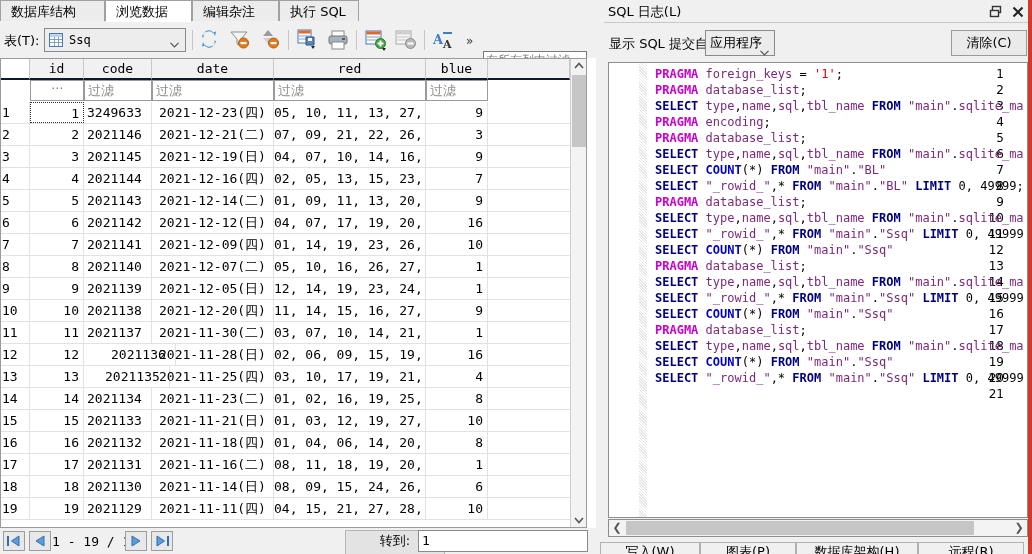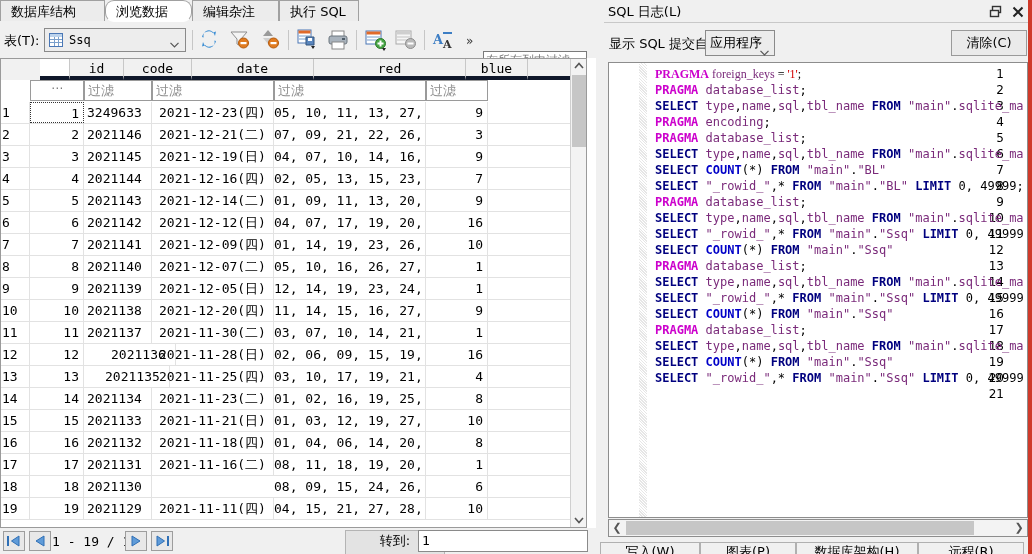--- a/index.html
+++ b/index.html
@@ -44,22 +44,22 @@
     font-size:12px;font-family:"DejaVu Sans",sans-serif;line-height:16px;padding-left:2px;
     overflow:hidden;white-space:nowrap;
   }
 
   
   .grid-wrap{position:absolute;left:0;top:58px;width:596px;height:470px;background:#fff;}
   .grid{position:absolute;left:0;top:0;width:570px;height:470px;overflow:hidden;background:#fff;}
   .hdrrow{position:relative;height:22px;background:#f1f1f1;}
   .hcell{
     position:absolute;top:0;height:22px;line-height:22px;text-align:center;
-    border-right:1px solid #c8c8c8;border-bottom:4px solid #0f172a;box-sizing:border-box;
-    font-family:"DejaVu Sans Mono",monospace;font-size:13px;background:#f1f1f1;margin-left:40px;
+    border-right:1px solid #c8c8c8;border-bottom:2px solid #0f172a;box-sizing:border-box;
+    font-family:"DejaVu Sans Mono",monospace;font-size:13px;background:#f1f1f1;
   }
   .frow{position:relative;height:22px;background:#fff;}
   .fcell{
     position:absolute;top:0;height:21px;line-height:19px;box-sizing:border-box;
     border:1px solid #9a9a9a;background:#fff;color:#8f8f8f;
     font-size:13px;font-family:"DejaVu Sans",sans-serif;padding-left:3px;overflow:hidden;white-space:nowrap;
   }
   .fcell.corner{color:#777;text-align:center;padding-left:0;font-size:12px;line-height:15px;}
   .rows{position:absolute;left:0;top:44px;width:570px;height:426px;overflow:hidden;}
   .row{position:relative;height:22px;border-bottom:1px solid #e2e2e2;box-sizing:border-box;}
@@ -135,21 +135,21 @@
 </style>
 </head>
 <body>
 
 <div class="app">
 
   <div class="left">
 
     <div class="tabstrip">
       <div class="tab" style="left:0;width:105px;"><span>数据库结构</span></div>
-      <div class="tab active" style="left:105px;width:87px;border-radius:9px;"><span>浏览数据</span></div>
+      <div class="tab active" style="left:105px;width:87px;"><span>浏览数据</span></div>
       <div class="tab" style="left:192px;width:87px;"><span>编辑杂注</span></div>
       <div class="tab" style="left:279px;width:80px;"><span>执行 SQL</span></div>
     </div>
 
     <div class="toolbar">
       <div class="tbl-label">表(T):</div>
 
       <div class="tbl-combo">
         <span class="ico">
           <svg width="14" height="14" viewBox="0 0 14 14">
@@ -431,20 +431,21 @@
               <div class="cell lft" style="left: 84px; width: 68px;">2021131</div>
               <div class="cell ctr" style="left: 152px; width: 122px;">2021-11-16(二)</div>
               <div class="cell ctr" style="left: 274px; width: 152px;">08, 11, 18, 19, 20, 24</div>
               <div class="cell num" style="left: 426px; width: 62px;">1</div>
               <div class="cell" style="left: 488px; width: 82px;"></div>
             </div>
             <div class="row">
               <div class="cell rowhdr" style="left: 0px; width: 30px;">18</div>
               <div class="cell num" style="left: 30px; width: 54px;">18</div>
               <div class="cell lft" style="left: 84px; width: 68px;">2021130</div>
+              <div class="cell ctr" style="left: 152px; width: 122px;">2021-11-14(日)</div>
               <div class="cell ctr" style="left: 274px; width: 152px;">08, 09, 15, 24, 26, 30</div>
               <div class="cell num" style="left: 426px; width: 62px;">6</div>
               <div class="cell" style="left: 488px; width: 82px;"></div>
             </div>
             <div class="row">
               <div class="cell rowhdr" style="left: 0px; width: 30px;">19</div>
               <div class="cell num" style="left: 30px; width: 54px;">19</div>
               <div class="cell lft" style="left: 84px; width: 68px;">2021129</div>
               <div class="cell ctr" style="left: 152px; width: 122px;">2021-11-11(四)</div>
               <div class="cell ctr" style="left: 274px; width: 152px;">04, 15, 21, 27, 28, 29</div>
@@ -552,21 +553,21 @@
           <div class="gnum" style="top: 211px;">14</div>
           <div class="gnum" style="top: 227px;">15</div>
           <div class="gnum" style="top: 243px;">16</div>
           <div class="gnum" style="top: 259px;">17</div>
           <div class="gnum" style="top: 275px;">18</div>
           <div class="gnum" style="top: 291px;">19</div>
           <div class="gnum" style="top: 307px;">20</div>
           <div class="gnum" style="top: 323px;">21</div>
         </div>
       <div id="code-host">
-          <div class="codeline" style="top: 3px; font-family: Liberation Serif, serif;"><span class="p">PRAGMA</span>&nbsp;<span class="id">foreign_keys</span>&nbsp;<span class="op">=</span>&nbsp;<span class="s">'1'</span><span class="op">;</span></div>
+          <div class="codeline" style="top: 3px;"><span class="p">PRAGMA</span>&nbsp;<span class="id">foreign_keys</span>&nbsp;<span class="op">=</span>&nbsp;<span class="s">'1'</span><span class="op">;</span></div>
           <div class="codeline" style="top: 19px;"><span class="p">PRAGMA</span>&nbsp;<span class="id">database_list</span><span class="op">;</span></div>
           <div class="codeline" style="top: 35px;"><span class="k">SELECT</span>&nbsp;<span class="id">type</span><span class="op">,</span><span class="id">name</span><span class="op">,</span><span class="id">sql</span><span class="op">,</span><span class="id">tbl_name</span>&nbsp;<span class="k">FROM</span>&nbsp;<span class="q">"main"</span><span class="op">.</span><span class="id">sqlite_ma</span></div>
           <div class="codeline" style="top: 51px;"><span class="p">PRAGMA</span>&nbsp;<span class="id">encoding</span><span class="op">;</span></div>
           <div class="codeline" style="top: 67px;"><span class="p">PRAGMA</span>&nbsp;<span class="id">database_list</span><span class="op">;</span></div>
           <div class="codeline" style="top: 83px;"><span class="k">SELECT</span>&nbsp;<span class="id">type</span><span class="op">,</span><span class="id">name</span><span class="op">,</span><span class="id">sql</span><span class="op">,</span><span class="id">tbl_name</span>&nbsp;<span class="k">FROM</span>&nbsp;<span class="q">"main"</span><span class="op">.</span><span class="id">sqlite_ma</span></div>
           <div class="codeline" style="top: 99px;"><span class="k">SELECT</span>&nbsp;<span class="fn">COUNT</span><span class="op">(</span><span class="op">*</span><span class="op">)</span>&nbsp;<span class="k">FROM</span>&nbsp;<span class="q">"main"</span><span class="op">.</span><span class="q">"BL"</span></div>
           <div class="codeline" style="top: 115px;"><span class="k">SELECT</span>&nbsp;<span class="q">"_rowid_"</span><span class="op">,</span><span class="op">*</span>&nbsp;<span class="k">FROM</span>&nbsp;<span class="q">"main"</span><span class="op">.</span><span class="q">"BL"</span>&nbsp;<span class="k">LIMIT</span>&nbsp;<span class="n">0</span><span class="op">,</span>&nbsp;<span class="n">49999</span><span class="op">;</span></div>
           <div class="codeline" style="top: 131px;"><span class="p">PRAGMA</span>&nbsp;<span class="id">database_list</span><span class="op">;</span></div>
           <div class="codeline" style="top: 147px;"><span class="k">SELECT</span>&nbsp;<span class="id">type</span><span class="op">,</span><span class="id">name</span><span class="op">,</span><span class="id">sql</span><span class="op">,</span><span class="id">tbl_name</span>&nbsp;<span class="k">FROM</span>&nbsp;<span class="q">"main"</span><span class="op">.</span><span class="id">sqlite_ma</span></div>
           <div class="codeline" style="top: 163px;"><span class="k">SELECT</span>&nbsp;<span class="q">"_rowid_"</span><span class="op">,</span><span class="op">*</span>&nbsp;<span class="k">FROM</span>&nbsp;<span class="q">"main"</span><span class="op">.</span><span class="q">"Ssq"</span>&nbsp;<span class="k">LIMIT</span>&nbsp;<span class="n">0</span><span class="op">,</span>&nbsp;<span class="n">49999</span></div>

